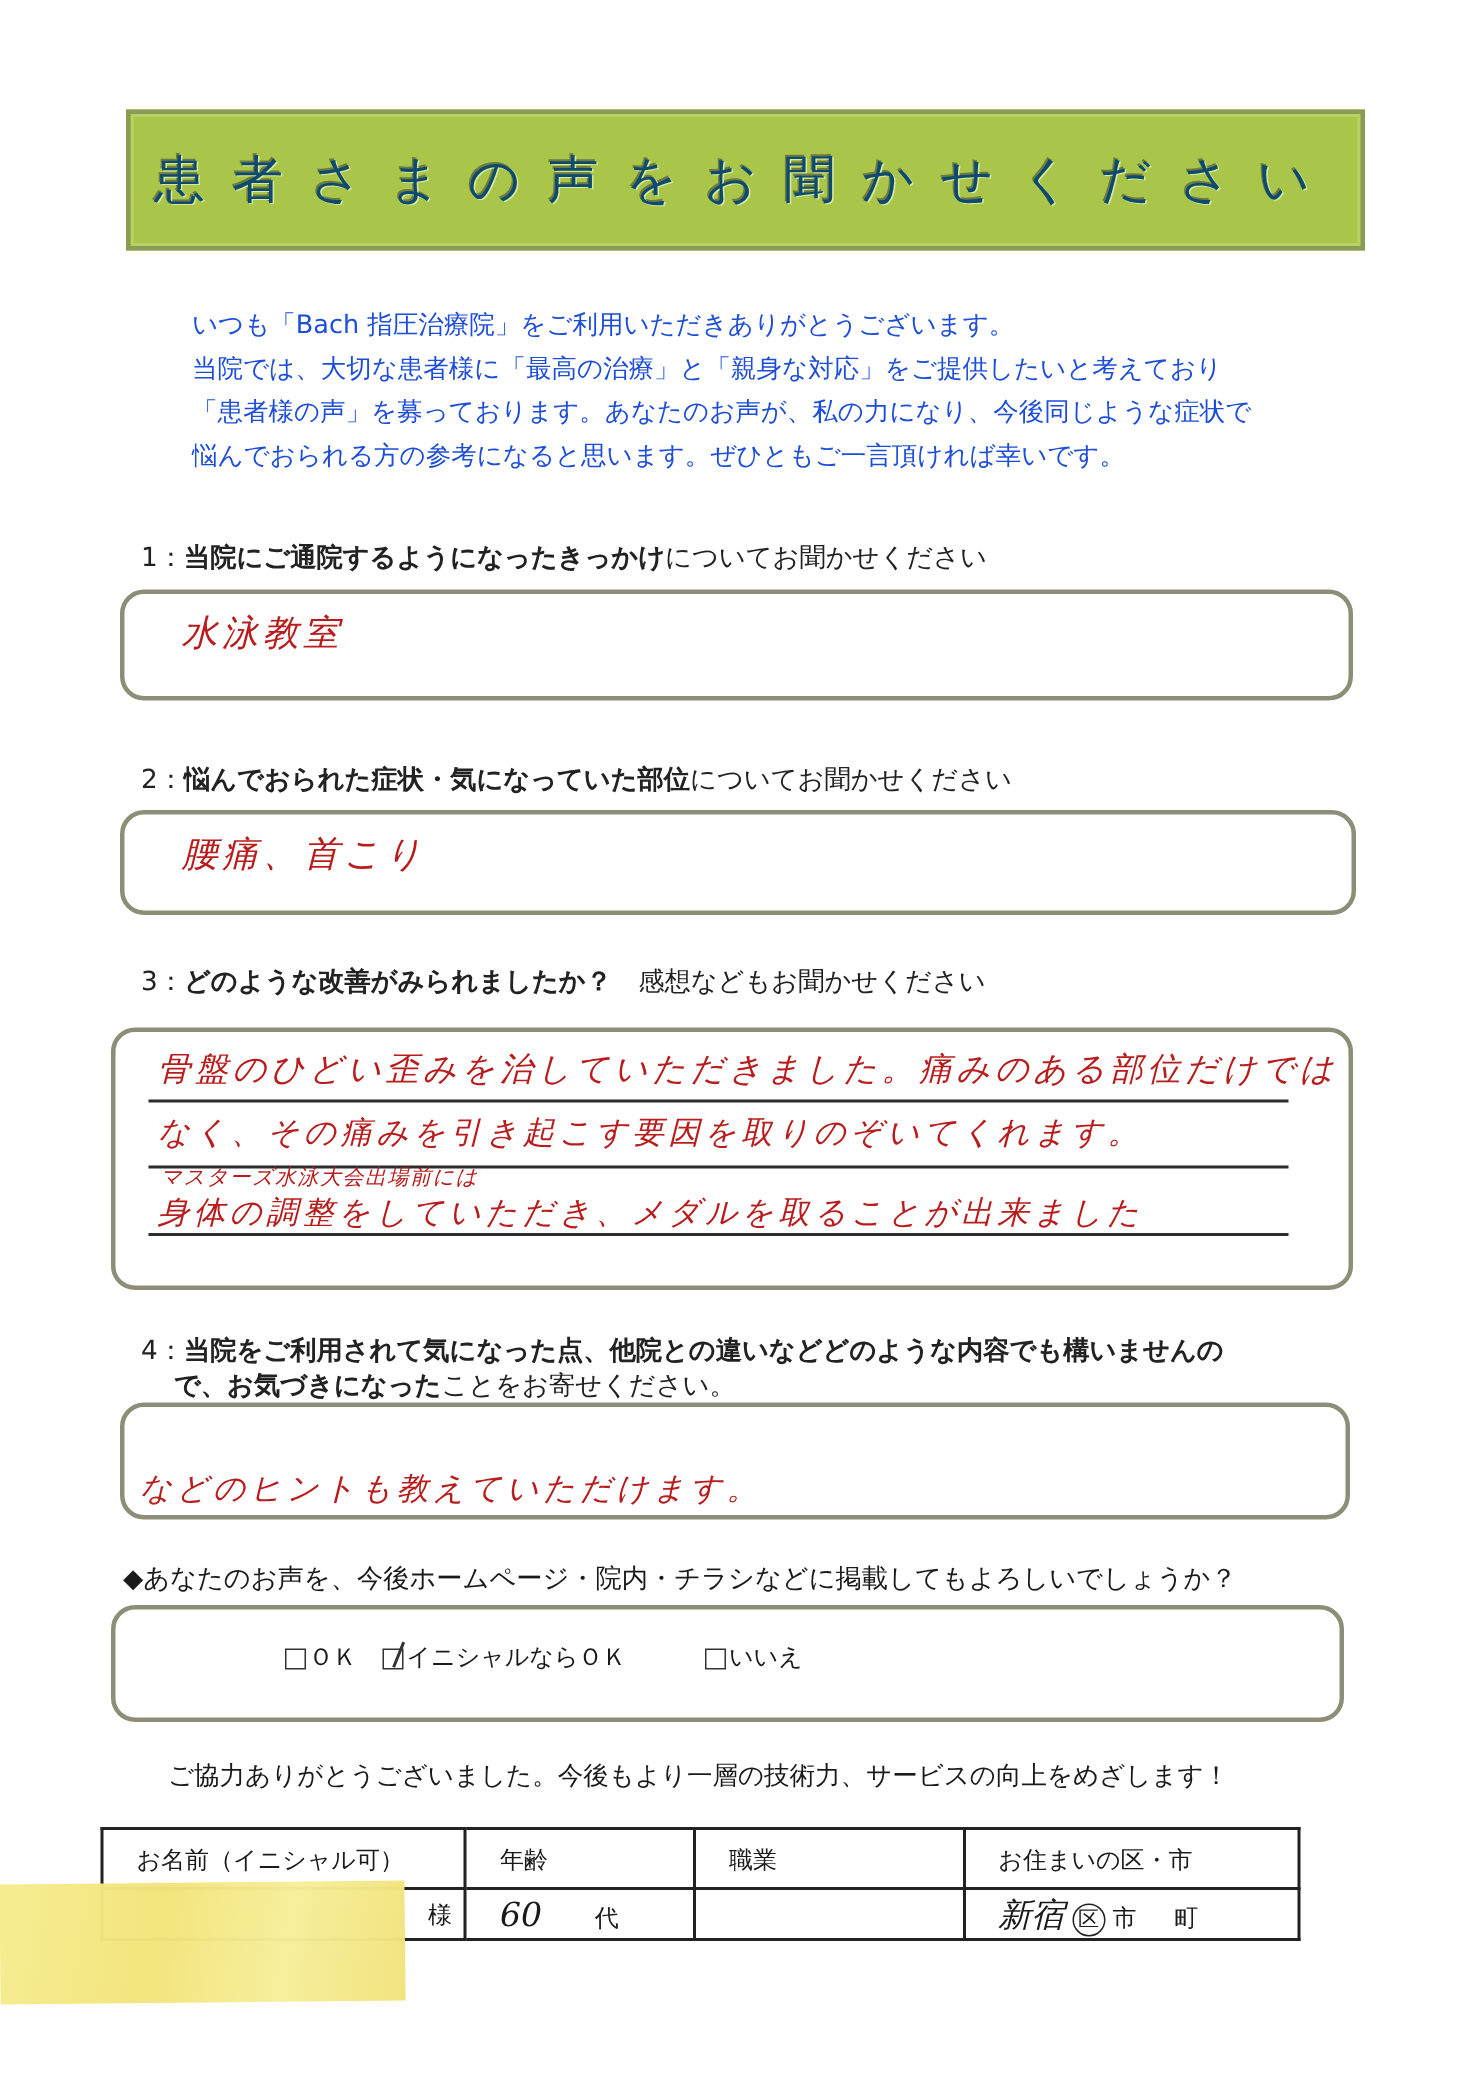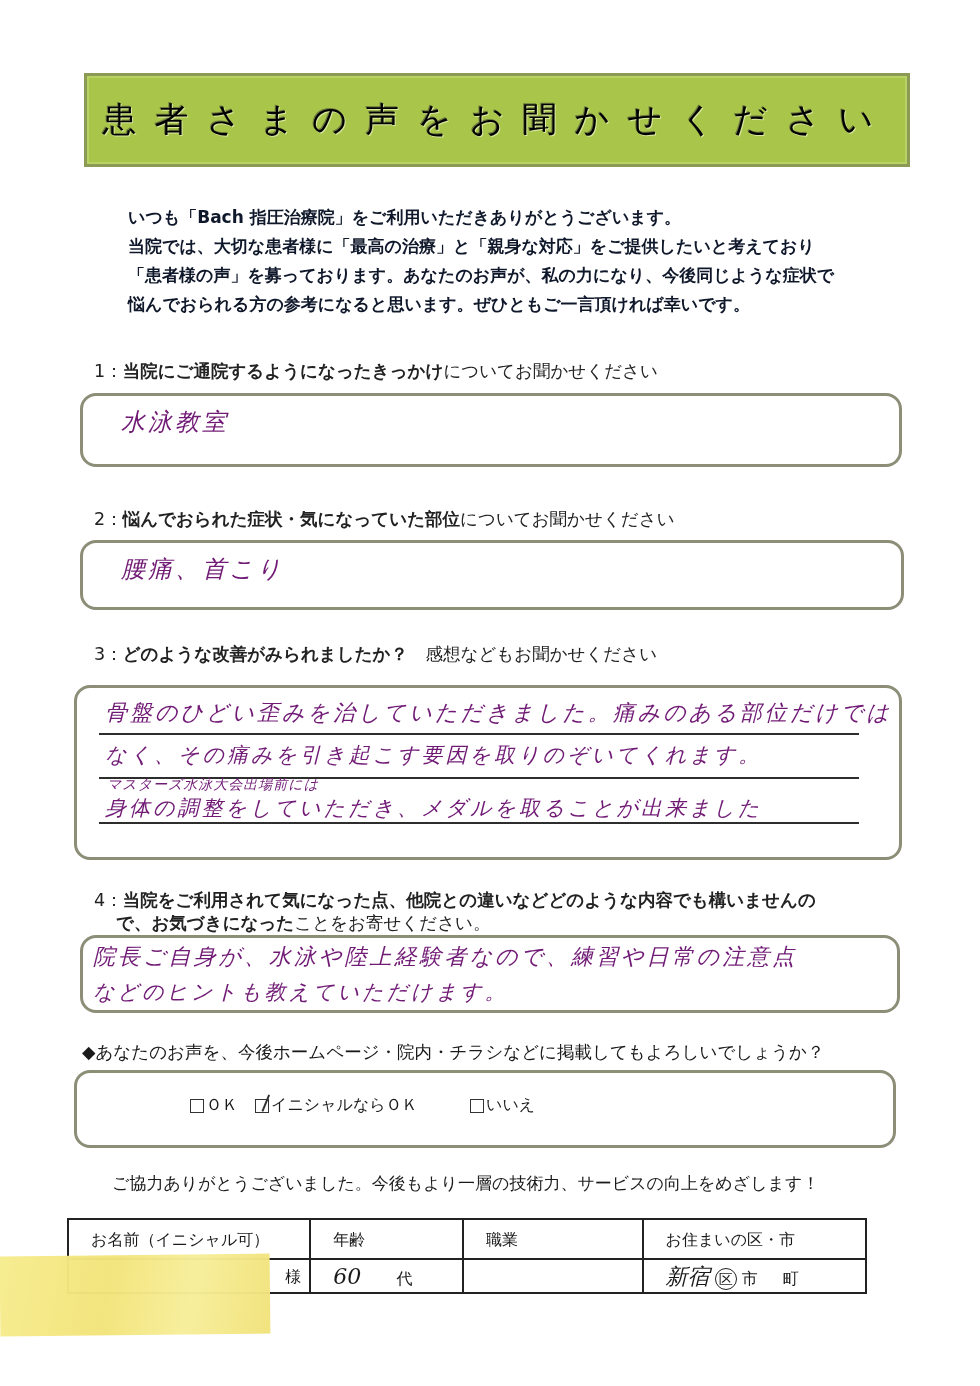--- a/index.html
+++ b/index.html
@@ -6,37 +6,37 @@
   html, body { width: 980px; height: 1386px; background: #ffffff; overflow: hidden; }
   body { position: relative; font-family: "DejaVu Sans", "Liberation Sans", sans-serif; color: #1a1a1a; }
 
   .banner {
     position: absolute; left: 84px; top: 73px; width: 826px; height: 94px;
     background: #a9c64a; border: 3px solid #8b9a55;
     box-shadow: inset 0 0 0 2px #b9d266;
     display: flex; align-items: center; justify-content: center;
   }
   .banner-title {
-    font-size: 34px; letter-spacing: 18px; color: #000000; font-weight: normal;
+    font-size: 34px; letter-spacing: 18px; color: #0c4a6e; font-weight: normal;
     text-shadow: 1px 1px 0 #d9e8a0, -1px -1px 0 #6e7a40;
   }
 
-  .intro { position: absolute; left: 128px; top: 203px; width: 720px; font-size: 17px; line-height: 29px; color: #0f172a; font-weight: bold; }
+  .intro { position: absolute; left: 128px; top: 203px; width: 720px; font-size: 17px; line-height: 29px; color: #1d4ed8; }
   .intro p { white-space: nowrap; }
 
   .q-label { position: absolute; font-size: 17.5px; color: #222; white-space: nowrap; }
   .q-label b { font-weight: bold; }
   .q-num { font-weight: normal; }
 
   .answer-box {
     position: absolute; border: 3px solid #8d8e78; border-radius: 16px; background: #fff;
   }
   .hand {
     position: absolute; font-family: Liberation Serif, serif;
-    font-size: 24px; color: #701a75; white-space: nowrap; letter-spacing: 3px;
+    font-size: 24px; color: #b91c1c; white-space: nowrap; letter-spacing: 3px;
     font-style: italic;
   }
   .rule { position: absolute; height: 2px; background: #2d2d2d; }
   .hand-small { font-size: 14px; letter-spacing: 1px; }
 
   .consent-q { position: absolute; left: 82px; top: 1040px; font-size: 17.5px; white-space: nowrap; }
   .check-item { position: absolute; top: 1095px; font-size: 16px; display: flex; align-items: center; gap: 2px; }
   .checkbox { width: 14px; height: 14px; border: 1.5px solid #333; display: inline-block; position: relative; }
   .checkbox.checked::after {
     content: ""; position: absolute; left: 3px; top: -7px; width: 6px; height: 18px;
@@ -102,21 +102,20 @@
   <div class="rule" style="left:22px; top:134px; width:760px;"></div>
 </div>
 
 <div class="q-label" style="left:94px; top:888px;">
   <span class="q-num">4：</span><b>当院をご利用されて気になった点、他院との違いなどどのような内容でも構いませんの</b>
 </div>
 <div class="q-label" style="left:116px; top:911px;">
   <b>で、お気づきになった</b><span>ことをお寄せください。</span>
 </div>
 <div class="answer-box" style="left:80px; top:935px; width:820px; height:78px;">
-  <div class="hand" style="left:10px; top:4px; font-size:22px;">院長ご自身が、水泳や陸上経験者なので、練習や日常の注意点</div>
   <div class="hand" style="left:10px; top:40px; font-size:21px;">などのヒントも教えていただけます。</div>
 </div>
 
 <div class="consent-q">◆あなたのお声を、今後ホームページ・院内・チラシなどに掲載してもよろしいでしょうか？</div>
 <div class="answer-box" style="left:74px; top:1070px; width:822px; height:78px;"></div>
 <div class="check-item" style="left:150px;margin-left:40px;">
   <span class="checkbox"></span>
   <span>ＯＫ</span>
 </div>
 <div class="check-item" style="left:255px;">

